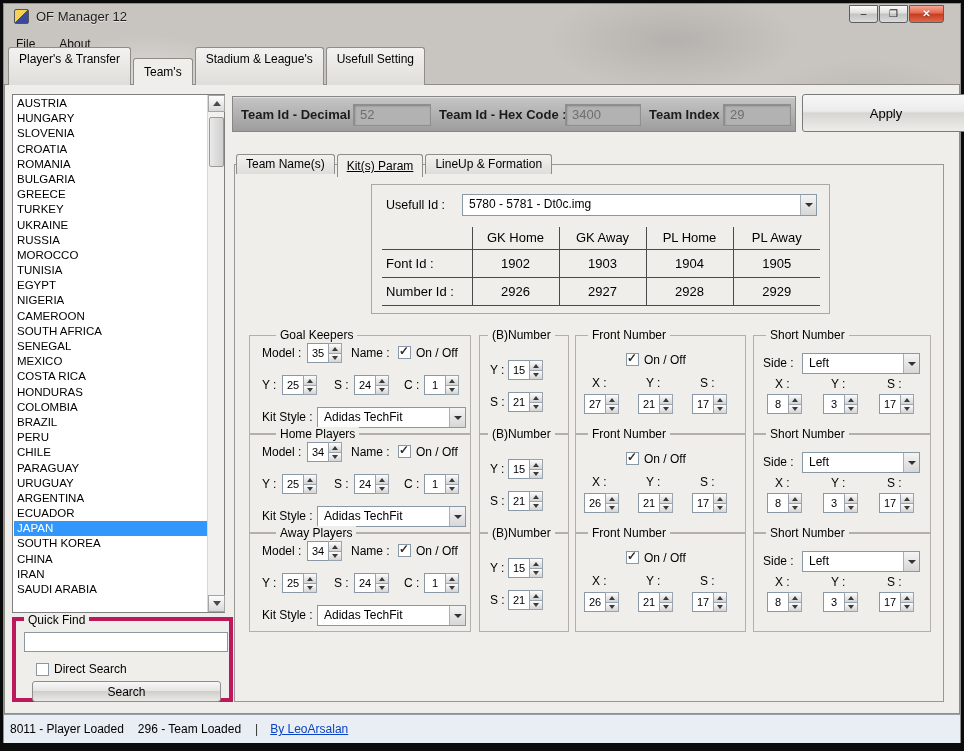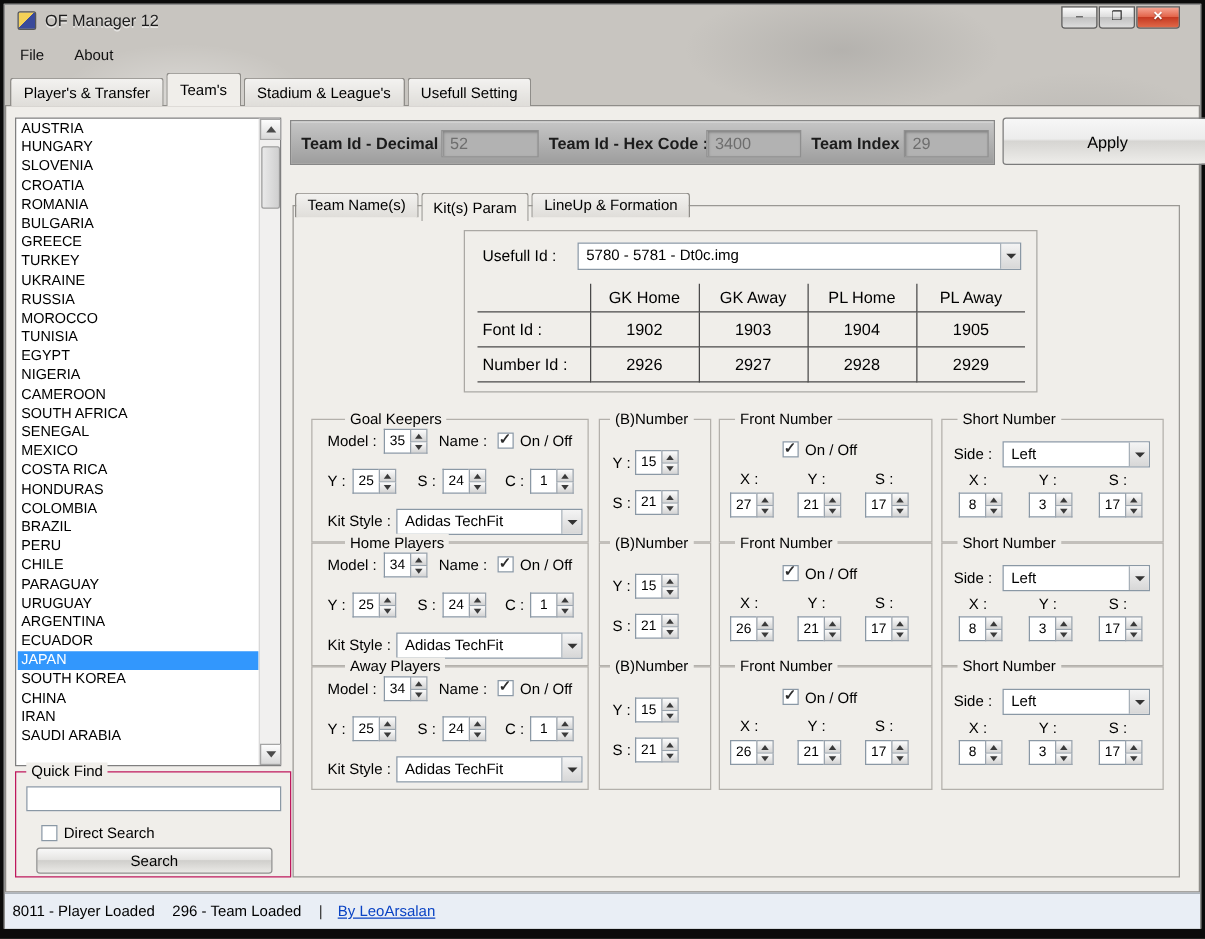--- a/index.html
+++ b/index.html
@@ -31,42 +31,42 @@
     background:linear-gradient(#fdfdfd,#dedede 45%,#c2c2c2 50%,#dcdcdc); color:#222;
     display:flex; align-items:center; justify-content:center; font-size:10px; line-height:10px; }
   .wbtn.close { width:35px; background:linear-gradient(#f6a695,#e3664c 45%,#c63a22 50%,#e06a4a); color:#fff; font-weight:bold; text-shadow:0 1px 1px rgba(0,0,0,.4); }
 
   
   .menubar { position:absolute; left:4px; top:31px; width:956px; height:25px; display:flex; align-items:center; }
   .menu-item { padding:4px 12px; font-size:12px; color:#111; }
 
   
   .tabstrip { position:absolute; left:8px; top:58px; height:27px; display:flex; align-items:flex-end; z-index:5; }
-  .tab { height:23px; padding:0 10px; line-height:22px; font-size:12px; margin-right:2px;
+  .tab { height:38px; padding:0 10px; line-height:22px; font-size:12px; margin-right:2px;
     border:1px solid #8f8d89; border-bottom:none; border-radius:3px 3px 0 0;
     background:linear-gradient(#f3f2f0,#dfddd9); white-space:nowrap; }
   .tab.active { height:27px; line-height:26px; background:#f0eeea; }
 
   
   .content { position:absolute; left:4px; top:84px; width:956px; height:630px; background:#f0eeea; border:1px solid #8f8d89; z-index:1; }
 
   
   .listbox { position:absolute; left:12px; top:94px; width:213px; height:519px; background:#fff; border:1px solid #7f7f7f; z-index:2; }
   .list-inner { position:absolute; left:1px; top:1px; right:17px; bottom:1px; overflow:hidden; }
   .list-item { height:15.2px; line-height:15.2px; font-size:11.5px; padding-left:3px; white-space:nowrap; }
   .list-item.selected { background:#3297fd; color:#fff; }
   .vscroll { position:absolute; right:0; top:0; width:17px; height:100%; background:#f1f0ef; border-left:1px solid #d8d8d8; }
   .varrow { position:absolute; left:0; width:17px; height:17px; background:linear-gradient(#fdfdfd,#d9d9d9); border:1px solid #a5a5a5; display:flex; align-items:center; justify-content:center; }
   .varrow.up { top:0; } .varrow.down { bottom:0; }
   .tri-u { width:0; height:0; border-left:4px solid transparent; border-right:4px solid transparent; border-bottom:5px solid #4a4a4a; }
   .tri-d { width:0; height:0; border-left:4px solid transparent; border-right:4px solid transparent; border-top:5px solid #4a4a4a; }
   .vthumb { position:absolute; left:1px; top:22px; width:15px; height:50px; border:1px solid #9a9a9a; border-radius:2px; background:linear-gradient(90deg,#e9e9e9,#cfcfcf); }
 
   
-  .quickfind { position:absolute; left:12px; top:617px; width:221px; height:85px; border:1px solid #be185d; z-index:2; }
+  .quickfind { position:absolute; left:12px; top:617px; width:221px; height:85px; border:4px solid #be185d; z-index:2; }
   .qtitle { position:absolute; top:-8px; left:8px; background:#f0eeea; padding:0 4px; font-size:12px; }
   .qinput { position:absolute; left:8px; top:11px; width:204px; height:20px; border:1px solid #8a98a5; background:#fff; font-family:"Liberation Sans",sans-serif; font-size:12px; padding:0 4px; }
   .cb { position:absolute; width:13px; height:13px; background:#fff; border:1px solid #8a98a5; }
   .cb.on::after { content:"✓"; position:absolute; left:0px; top:-3px; font-size:12px; font-weight:bold; color:#2d2d2d; }
   .qcheck { left:20px; top:42px; }
   .qchecklabel { position:absolute; left:38px; top:41px; font-size:12px; }
   .qbutton { position:absolute; left:16px; top:60px; width:189px; height:21px; border:1px solid #8e8e8e; border-radius:3px;
     background:linear-gradient(#f8f8f8,#e6e5e3 45%,#d0cfcc 50%,#eae9e6); font-size:12px; display:flex; align-items:center; justify-content:center; }
 
   
@@ -75,21 +75,21 @@
   .hlabel { position:absolute; top:10px; font-size:13px; font-weight:bold; color:#1c1c1c; white-space:nowrap; }
   .hval { position:absolute; top:7px; height:22px; background:#b2b2b2; border:1px solid #8f8f8f; box-shadow:inset 1px 1px 2px rgba(0,0,0,.28);
     color:#6e6e6e; font-size:13px; line-height:20px; padding:0 6px; }
   .applybtn { position:absolute; left:802px; top:94px; width:168px; height:38px; z-index:2; border:1px solid #7b7b7b; border-radius:3px;
     background:linear-gradient(#f7f7f7,#ececec 45%,#d6d5d2 50%,#eeedea); font-size:13px; display:flex; align-items:center; justify-content:center; }
 
   
   .subtabstrip { position:absolute; left:236px; top:154px; height:23px; display:flex; z-index:4; }
   .subtab { height:20px; padding:0 9px; line-height:19px; font-size:12px; margin-right:2px;
     border:1px solid #8f8d89; border-bottom:none; border-radius:3px 3px 0 0; background:linear-gradient(#f3f2f0,#dfddd9); white-space:nowrap; }
-  .subtab.active { height:23px; line-height:22px; background:#f0eeea; }
+  .subtab.active { height:23px; line-height:22px; background:#f0eeea;text-decoration:underline; }
   .subpage { position:absolute; left:234px; top:164px; width:710px; height:538px; border:1px solid #9a9894; background:#f0eeea; z-index:2; }
 
   
   .texbox { position:absolute; left:136px; top:19px; width:459px; height:130px; border:1px solid #aaa8a4; }
   .texlabel { position:absolute; left:14px; top:13px; font-size:12.5px; }
   .combo { position:absolute; display:flex; height:21px; background:#fff; border:1px solid #8a98a5; }
   .cv { flex:1; font-size:12px; line-height:19px; padding-left:6px; white-space:nowrap; overflow:hidden; }
   .ca { width:16px; background:linear-gradient(#f4f4f4,#d7d7d7); border-left:1px solid #a7b0b8; position:relative; }
   .ca::after { content:""; position:absolute; left:4px; top:8px; border-left:4px solid transparent; border-right:4px solid transparent; border-top:4px solid #333; }
   .texcombo { left:90px; top:9px; width:355px; height:22px; }

